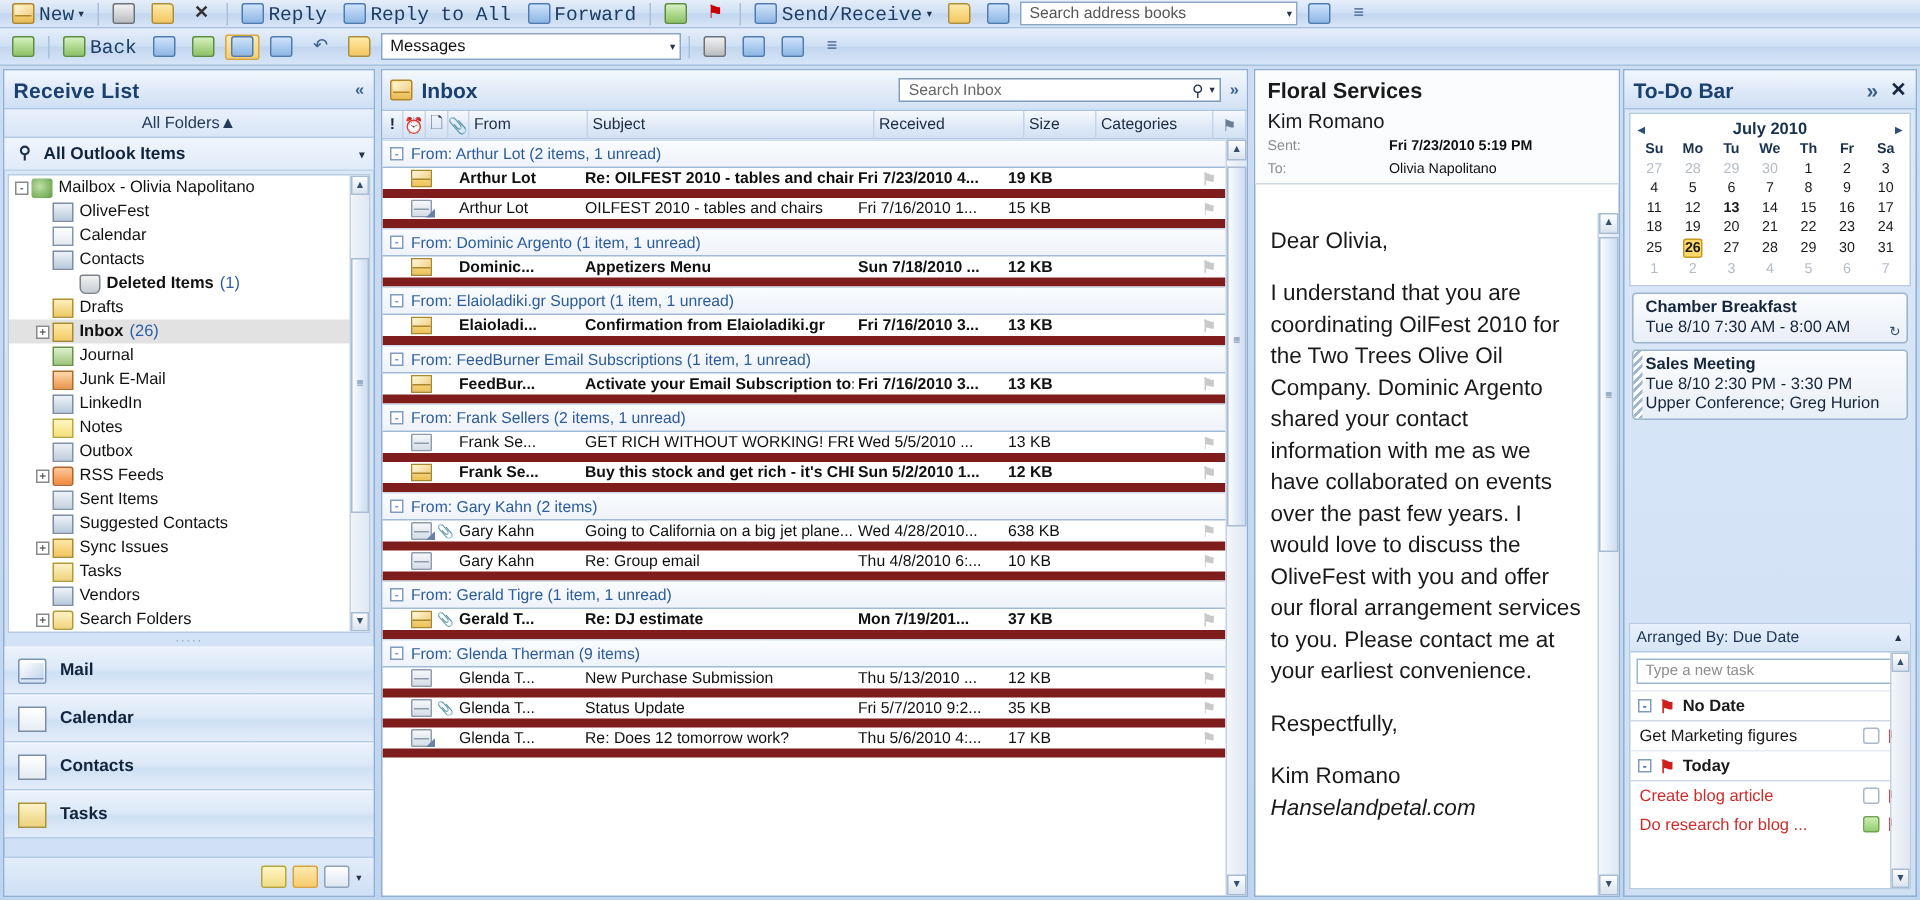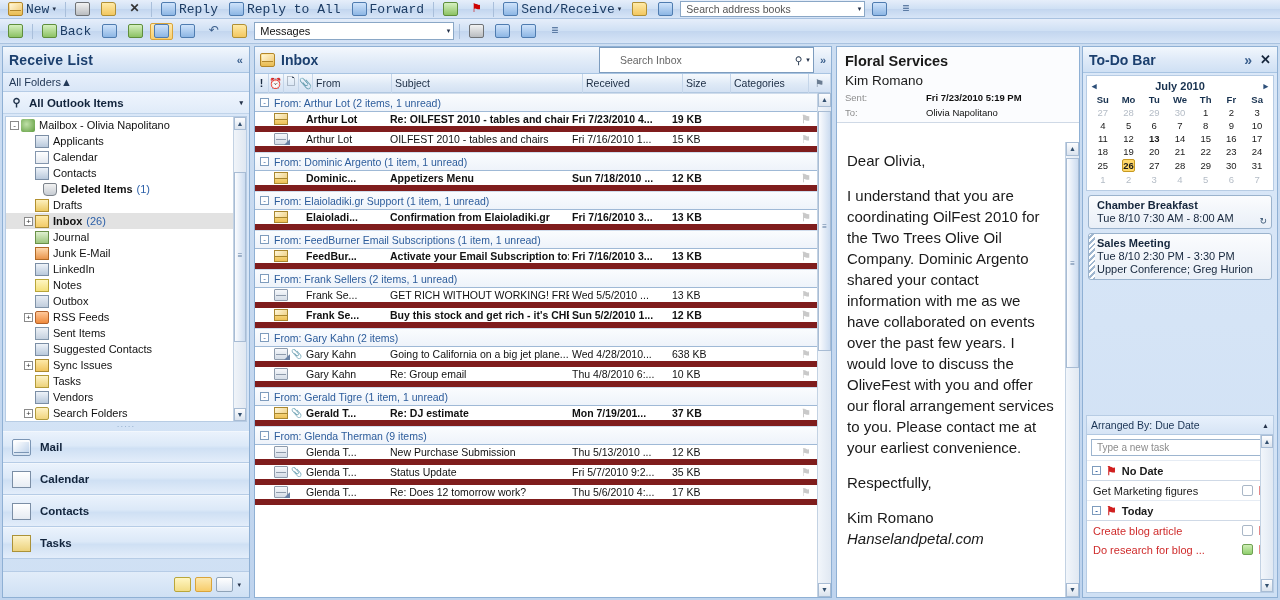--- a/index.html
+++ b/index.html
@@ -65,21 +65,21 @@
   }
   .pane-title {
     height: 26px; display:flex; align-items:center; justify-content:space-between;
     padding: 0 6px;
     background: linear-gradient(180deg,#f2f7fd 0%,#dfeaf8 50%,#cfe0f4 100%);
     border-bottom: 1px solid #a8c4e2;
     font-size: 14px; font-weight: bold; color: #1b3f6e; letter-spacing: .2px;
   }
   .pane-title .chev { font-size: 11px; color: #3a5f8d; font-weight: bold; }
   .subhdr {
-    height: 19px; display:flex; align-items:center; justify-content:flex-start;
+    height: 19px; display:flex; align-items:center; justify-content:center;
     padding: 0 6px; font-size: 11px; color:#243a58;
     background: linear-gradient(180deg,#e8f0fb,#d9e6f7);
     border-bottom: 1px solid #b6cce6;
   }
   .allitems {
     height: 22px; display:flex; align-items:center; gap:5px; padding:0 6px;
     font-size: 11.5px; font-weight: bold; color:#12243c;
     background: linear-gradient(180deg,#eff5fd,#e0ebf9);
     border-bottom: 1px solid #c0d4ea;
   }
@@ -154,22 +154,22 @@
     position:absolute; left: 254px; top: 46px; width: 578px; height: 552px;
     background:#fff; border:1px solid #8fb0d4;
   }
   #listhdr {
     height: 27px; display:flex; align-items:center; gap:6px; padding:0 5px;
     background: linear-gradient(180deg,#f4f8fd 0%,#e2ecf8 50%,#d2e1f4 100%);
     border-bottom:1px solid #a8c4e2;
   }
   #listhdr .ttl { font-size:14px; font-weight:bold; color:#1b3f6e; flex:1; }
   #searchbox {
-    width: 215px; height: 26px; background:#fff; border:1px solid #7d9cbe;
-    display:flex; align-items:center; padding:0 3px 0 20px; font-size:10.5px; color:#666;
+    width: 215px; height: 16px; background:#fff; border:1px solid #7d9cbe;
+    display:flex; align-items:center; padding:0 3px 0 6px; font-size:10.5px; color:#666;
     justify-content:space-between;
   }
   #searchbox .sright { display:flex; align-items:center; gap:4px; color:#20324a;}
   #colhdr {
     height: 19px; display:flex; align-items:center; font-size:10.5px; color:#1a2b42;
     background: linear-gradient(180deg,#f6f9fd,#dfeaf7 55%,#d3e1f3);
     border-bottom:1px solid #b2c8e1; position:relative;
   }
   #colhdr .c { padding: 0 3px; border-right:1px solid #c4d5e9; height:19px;
     display:flex; align-items:center; overflow:hidden; white-space:nowrap;}
@@ -432,33 +432,33 @@
 
     <div id="foldertree">
         <div class="tnode" style="padding-left: 4px;">
           <span class="exp">-</span>
           <span class="ticon ti-mailbox"></span>
           <span class="tlabel">Mailbox - Olivia Napolitano</span>
         </div>
         <div class="tnode" style="padding-left: 18px;">
           <span class="exp none"></span>
           <span class="ticon ti-contacts"></span>
-          <span class="tlabel">Applicants</span>
+          <span class="tlabel">OliveFest</span>
         </div>
         <div class="tnode" style="padding-left: 18px;">
           <span class="exp none"></span>
           <span class="ticon ti-cal"></span>
           <span class="tlabel">Calendar</span>
         </div>
         <div class="tnode" style="padding-left: 18px;">
           <span class="exp none"></span>
           <span class="ticon ti-contacts"></span>
           <span class="tlabel">Contacts</span>
         </div>
-        <div class="tnode bold" style="padding-left: 26px;">
+        <div class="tnode bold" style="padding-left: 36px;">
           <span class="exp none"></span>
           <span class="ticon ti-del"></span>
           <span class="tlabel">Deleted Items</span>
           <span class="count">(1)</span>
         </div>
         <div class="tnode" style="padding-left: 18px;">
           <span class="exp none"></span>
           <span class="ticon ti-draft"></span>
           <span class="tlabel">Drafts</span>
         </div>

